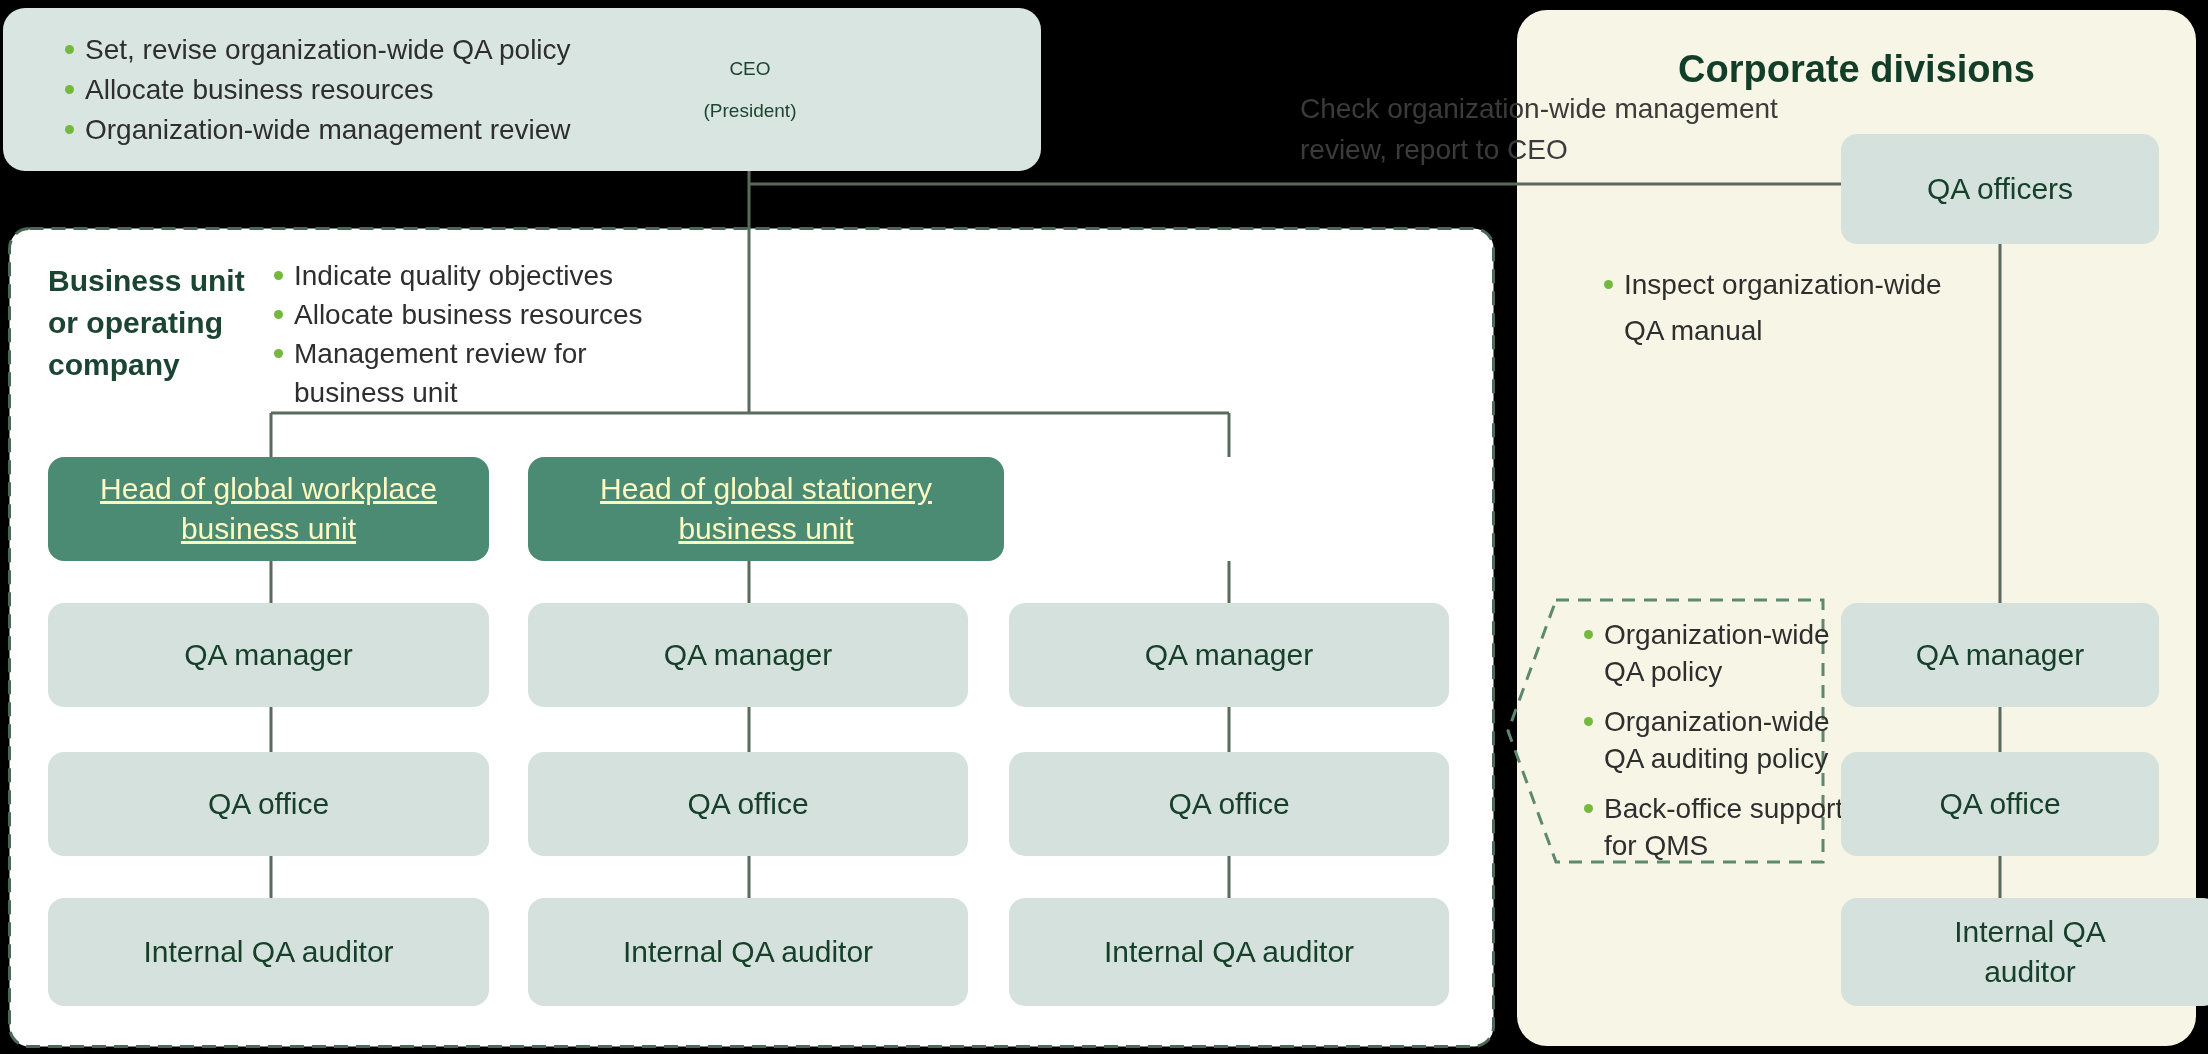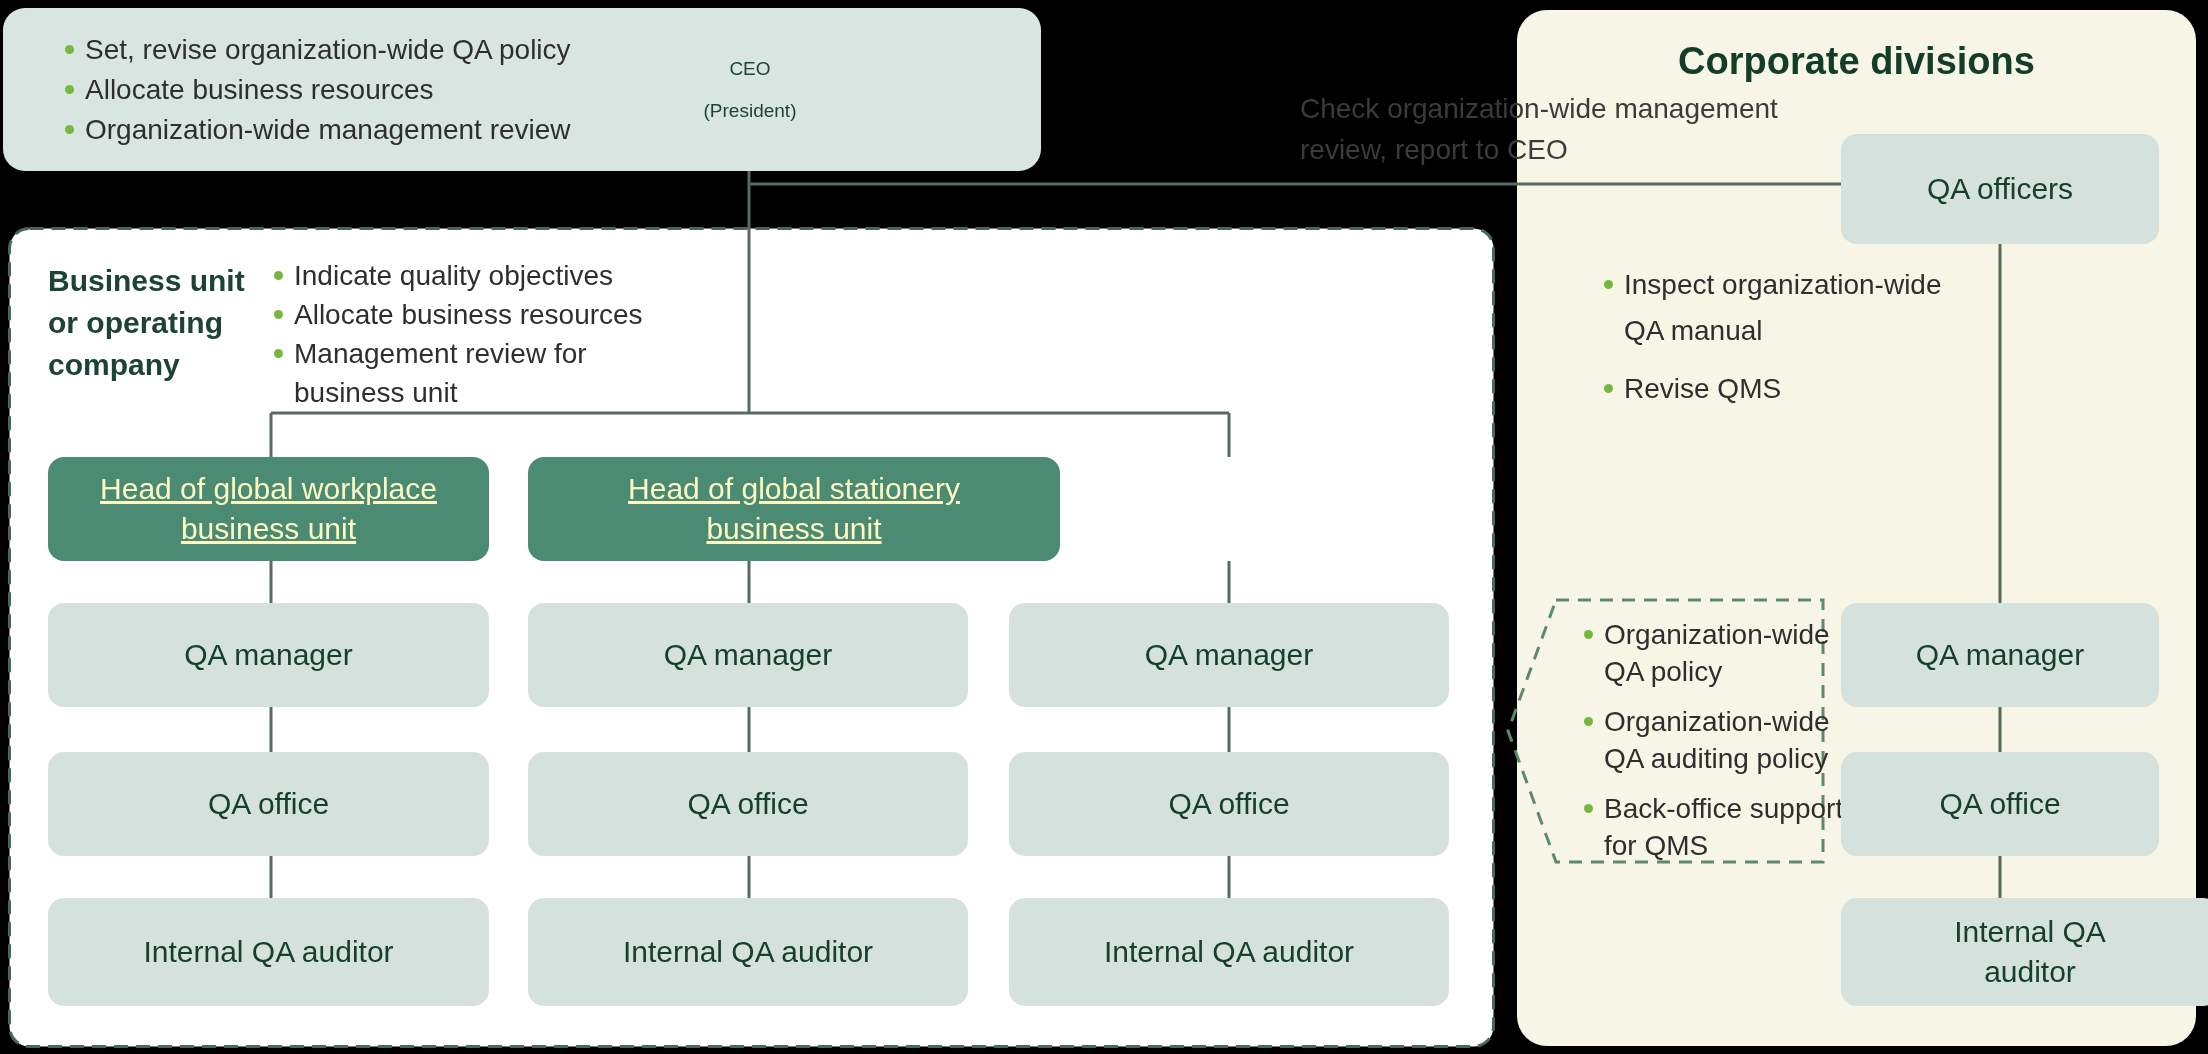--- a/index.html
+++ b/index.html
@@ -6,21 +6,21 @@
   #stage{position:relative;width:2208px;height:1054px;background:#000;overflow:hidden;
          font-family:"Liberation Sans",sans-serif;}
   .lines{white-space:pre-line;}
   
   .panel-bg{position:absolute;z-index:0;}
   #connectors{position:absolute;left:0;top:0;z-index:1;}
   .layer2{position:absolute;z-index:2;}
 
   
   .corp-panel{left:1517px;top:10px;width:679px;height:1036px;background:#f7f5e6;border-radius:30px;}
-  .corp-title{left:1517px;top:40px;width:679px;text-align:center;font-size:38px;font-weight:bold;color:#123d28;}
+  .corp-title{left:1517px;top:48px;width:679px;text-align:center;font-size:38px;font-weight:bold;color:#123d28;}
 
   
   .ceo-box{left:3px;top:8px;width:1038px;height:163px;background:#d9e5e0;border-radius:22px;}
   .ceo-title{position:absolute;left:747px;top:50%;transform:translate(-50%,-50%);
              text-align:center;font-size:19px;line-height:42px;color:#1d4532;}
 
   
   .box{position:absolute;z-index:2;border-radius:16px;display:flex;align-items:center;justify-content:center;
        text-align:center;font-size:30px;line-height:40px;color:#16402b;}
   .light{background:#d5e1dc;}
@@ -107,41 +107,37 @@
 business unit</span>
     </li>
   </ul>
 
   <div class="box dark lines" style="left:48px;top:457px;width:441px;height:104px;">Head of global workplace
 business unit</div>
   <div class="box light" style="left:48px;top:603px;width:441px;height:104px;">QA manager</div>
   <div class="box light" style="left:48px;top:752px;width:441px;height:104px;">QA office</div>
   <div class="box light" style="left:48px;top:898px;width:441px;height:108px;">Internal QA auditor</div>
 
-  <div class="box dark lines" style="left:528px;top:457px;width:532px;height:104px;">Head of global stationery
+  <div class="box dark lines" style="left:528px;top:457px;width:476px;height:104px;">Head of global stationery
 business unit</div>
   <div class="box light" style="left:528px;top:603px;width:440px;height:104px;">QA manager</div>
   <div class="box light" style="left:528px;top:752px;width:440px;height:104px;">QA office</div>
   <div class="box light" style="left:528px;top:898px;width:440px;height:108px;">Internal QA auditor</div>
 
   <div class="box light" style="left:1009px;top:603px;width:440px;height:104px;">QA manager</div>
   <div class="box light" style="left:1009px;top:752px;width:440px;height:104px;">QA office</div>
   <div class="box light" style="left:1009px;top:898px;width:440px;height:108px;">Internal QA auditor</div>
 
   <div class="box light" style="left:1841px;top:134px;width:318px;height:110px;">QA officers</div>
 
   <ul class="layer2 blist lh46" style="left:1604px;top:262px;">
     <li>
       <span class="dot"></span>
       <span class="lines">Inspect organization-wide
 QA manual</span>
-    </li>
-    <li>
-      <span class="dot"></span>
-      <span class="lines">Revise QMS</span>
     </li>
   </ul>
 
   <ul class="layer2 blist lh37" style="left:1584px;top:616px;">
     <li>
       <span class="dot"></span>
       <span class="lines">Organization-wide
 QA policy</span>
     </li>
     <li>

